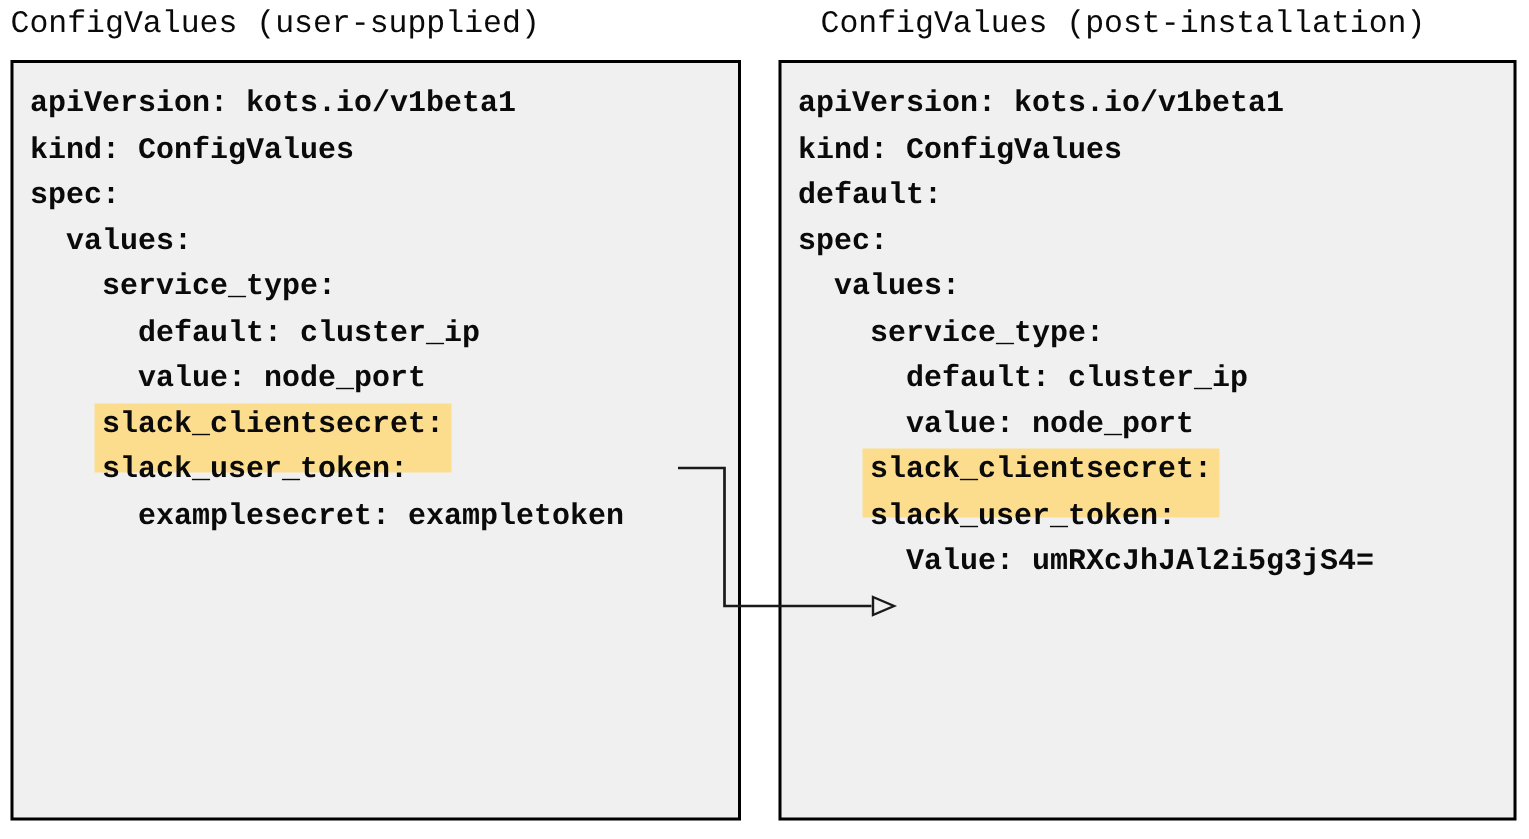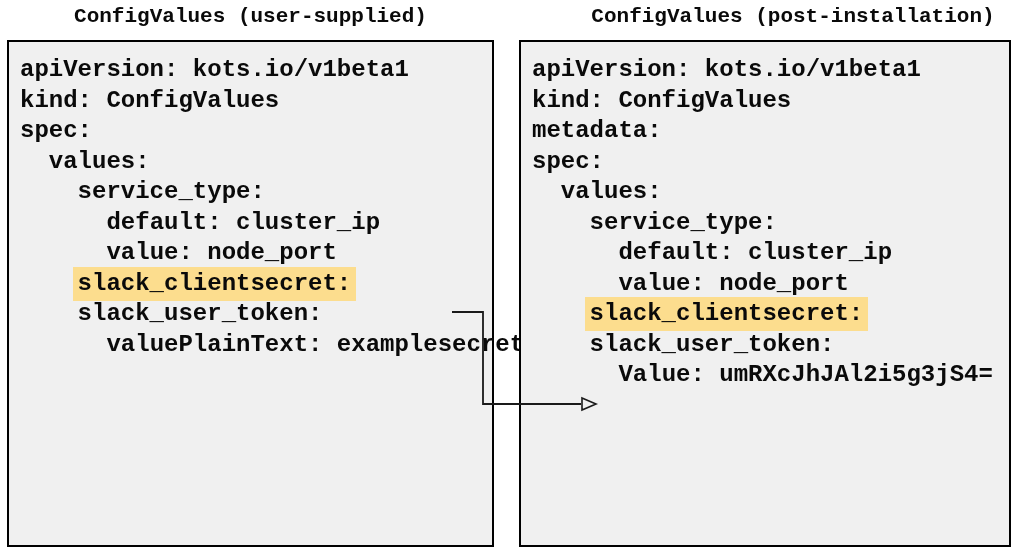--- a/index.html
+++ b/index.html
@@ -17,46 +17,45 @@
     background: #ffffff;
     font-family: "Liberation Mono", "DejaVu Sans Mono", monospace;
     color: var(--text);
     overflow: hidden;
   }
   .panel-title {
     position: absolute;
     top: 5px;
     height: 30px;
     font-size: 21px;
-    font-weight: bold;
-    text-align: center;
+    font-weight: normal;
     letter-spacing: 0px;
     white-space: nowrap;
   }
   .panel-title.left  { left: 7px;   width: 487px; }
   .panel-title.right { left: 547px; width: 492px; }
   .panel-box {
     position: absolute;
     top: 40px;
     height: 507px;
     background: var(--panel-bg);
     border: 2px solid var(--panel-border);
   }
   .panel-box.left  { left: 7px;   width: 487px; }
   .panel-box.right { left: 519px; width: 492px; }
   .code {
     padding: 13px 0 0 11px;
-    font-size: 24px;
+    font-size: 20px;
     font-weight: bold;
     line-height: 30.5px;
   }
   .code-line { white-space: pre; }
   .hl {
     background: var(--hl);
-    padding: 3px 5px 4px 5px;
+    padding: 3px 5px 20px 5px;
     margin-left: -5px;
   }
   .arrow-svg {
     position: absolute;
     left: 0; top: 0;
     width: 1019px; height: 559px;
     pointer-events: none;
   }
 </style>
 </head>
@@ -72,29 +71,29 @@
     <div class="code">
         <div class="code-line"><span>apiVersion: kots.io/v1beta1</span></div>
         <div class="code-line"><span>kind: ConfigValues</span></div>
         <div class="code-line"><span>spec:</span></div>
         <div class="code-line">  <span>values:</span></div>
         <div class="code-line">    <span>service_type:</span></div>
         <div class="code-line">      <span>default: cluster_ip</span></div>
         <div class="code-line">      <span>value: node_port</span></div>
         <div class="code-line">    <span class="hl">slack_clientsecret:</span></div>
         <div class="code-line">    <span>slack_user_token:</span></div>
-        <div class="code-line">      <span>valuePlainText: examplesecret</span></div>
+        <div class="code-line">      <span>examplesecret: exampletoken</span></div>
       </div>
   </div>
 
   <div class="panel-box right">
     <div class="code">
         <div class="code-line"><span>apiVersion: kots.io/v1beta1</span></div>
         <div class="code-line"><span>kind: ConfigValues</span></div>
-        <div class="code-line"><span>metadata:</span></div>
+        <div class="code-line"><span>default:</span></div>
         <div class="code-line"><span>spec:</span></div>
         <div class="code-line">  <span>values:</span></div>
         <div class="code-line">    <span>service_type:</span></div>
         <div class="code-line">      <span>default: cluster_ip</span></div>
         <div class="code-line">      <span>value: node_port</span></div>
         <div class="code-line">    <span class="hl">slack_clientsecret:</span></div>
         <div class="code-line">    <span>slack_user_token:</span></div>
         <div class="code-line">      <span>Value: umRXcJhJAl2i5g3jS4=</span></div>
       </div>
   </div>

